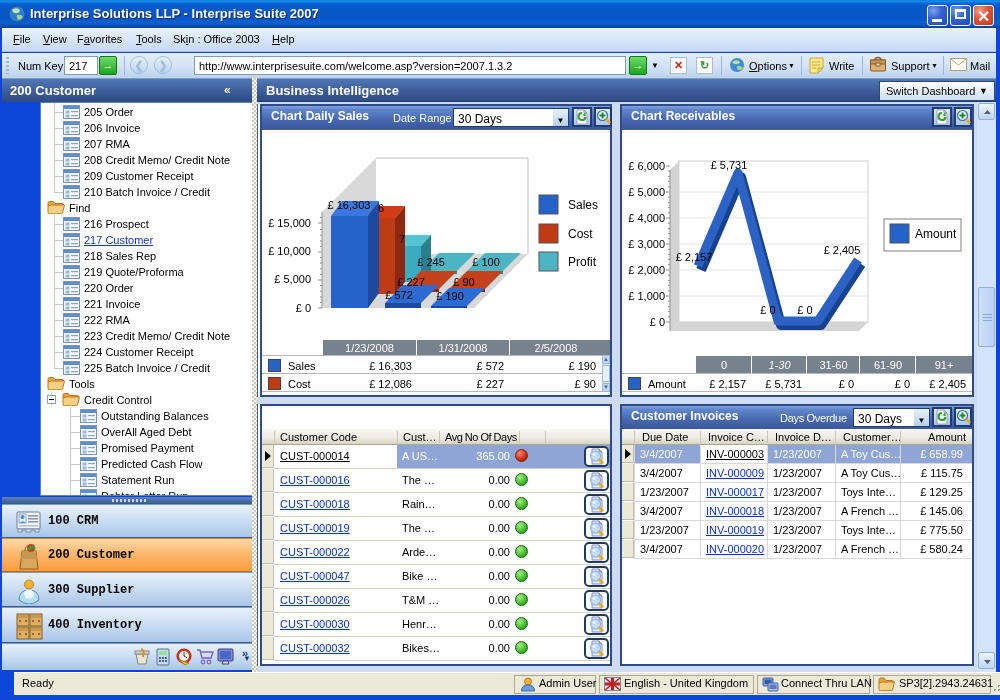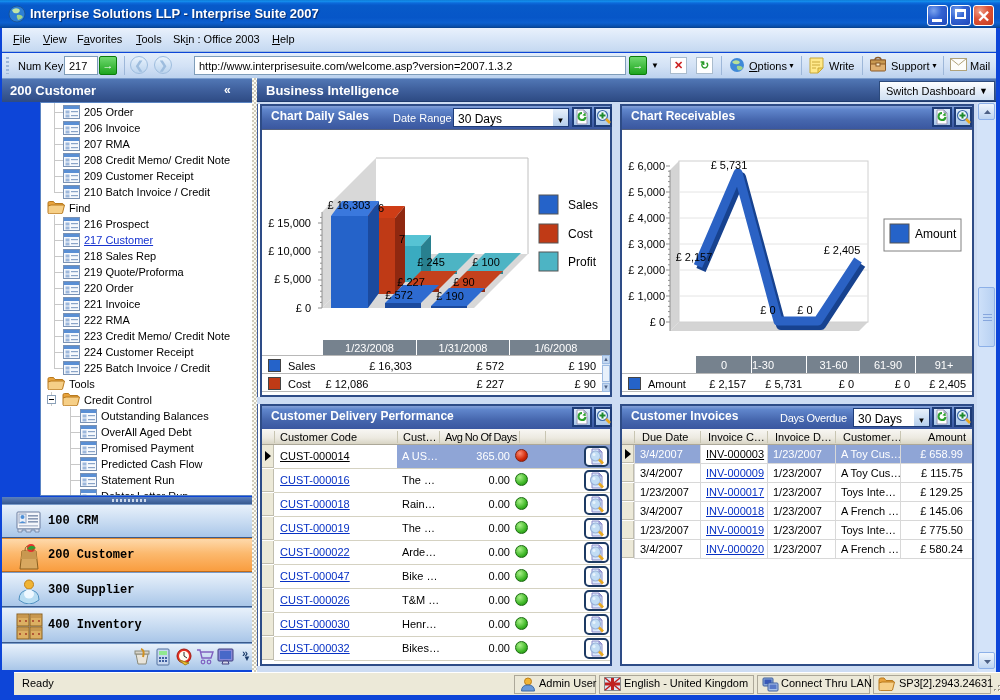--- a/index.html
+++ b/index.html
@@ -655,33 +655,33 @@
         <text x="306" y="108">Cost</text>
       <rect x="277" y="122" width="19" height="19" fill="#4db4c4" stroke="#555"></rect>
         <text x="306" y="136">Profit</text>
     </g>
   </svg>
 
   <div class="abs" style="left:0;top:234px;width:348px;height:55px;font-size:11px;">
     <div class="abs ctbl-head" style="left:61px;top:0;width:287px;height:15px;"></div>
     <div class="abs" style="left:61px;top:0;width:93px;height:15px;text-align:center;color:#fff;padding-top:2px;">1/23/2008</div>
     <div class="abs" style="left:155px;top:0;width:92px;height:15px;text-align:center;color:#fff;padding-top:2px;">1/31/2008</div>
-    <div class="abs" style="left:248px;top:0;width:92px;height:15px;text-align:center;color:#fff;padding-top:2px;">1/6/2008</div>
+    <div class="abs" style="left:248px;top:0;width:92px;height:15px;text-align:center;color:#fff;padding-top:2px;">2/5/2008</div>
     <div class="abs" style="left:154px;top:0;width:1px;height:15px;background:#fff"></div>
     <div class="abs" style="left:247px;top:0;width:1px;height:15px;background:#fff"></div>
     <div class="abs" style="left:0px;top:15px;width:340px;height:1px;background:#b8b8b8"></div>
     <div class="abs" style="left:6px;top:19px;width:13px;height:13px;background:#2563c9;border:1px solid #444"></div>
     <span class="abs" style="left:26px;top:20px;">Sales</span>
     <span class="abs" style="left:0;top:20px;width:150px;text-align:right;">£ 16,303</span>
     <span class="abs" style="left:0;top:20px;width:242px;text-align:right;">£ 572</span>
     <span class="abs" style="left:0;top:20px;width:334px;text-align:right;">£ 190</span>
     <div class="abs" style="left:0px;top:33px;width:340px;height:1px;background:#b8b8b8"></div>
     <div class="abs" style="left:6px;top:37px;width:13px;height:13px;background:#c03a16;border:1px solid #444"></div>
     <span class="abs" style="left:26px;top:38px;">Cost</span>
-    <span class="abs" style="left:10px;top:38px;width:150px;text-align:center;">£ 12,086</span>
+    <span class="abs" style="left:0;top:38px;width:150px;text-align:right;">£ 12,086</span>
     <span class="abs" style="left:0;top:38px;width:242px;text-align:right;">£ 227</span>
     <span class="abs" style="left:0;top:38px;width:334px;text-align:right;">£ 90</span>
     <div class="abs" style="left:0px;top:51px;width:340px;height:1px;background:#b8b8b8"></div>
     <div class="abs" style="left:340px;top:15px;width:8px;height:37px;background:#d8e6f5;">
       <div class="abs" style="left:0;top:0;width:8px;height:9px;background:#c2d7f0;border:1px solid #9dbbe2;font-size:6px;color:#4d6185;text-align:center;line-height:7px;">▲</div>
       <div class="abs" style="left:0;top:28px;width:8px;height:9px;background:#c2d7f0;border:1px solid #9dbbe2;font-size:6px;color:#4d6185;text-align:center;line-height:7px;">▼</div>
       <div class="abs" style="left:0;top:10px;width:8px;height:17px;background:#e8f1fb;border:1px solid #9dbbe2;"></div>
     </div>
   </div>
 </div>
@@ -768,54 +768,40 @@
     </g>
 
     <rect x="262" y="94" width="77" height="32" fill="#fff" stroke="#808080"></rect>
     <rect x="268" y="99" width="19" height="19" fill="#2563c9" stroke="#555"></rect>
     <text x="293" y="113" font-size="12">Amount</text>
   </svg>
 
   <div class="abs" style="left:0;top:250px;width:350px;height:42px;font-size:11px;">
     <div class="abs ctbl-head" style="left:74px;top:0;width:276px;height:17px;"></div>
     <div class="abs" style="left:74px;top:0;width:56px;text-align:center;color:#fff;padding-top:3px;">0</div>
-    <div class="abs" style="left:130px;top:0;width:55px;color:#fff;padding-top:3px;">1-30</div>
+    <div class="abs" style="left:130px;top:0;width:55px;text-align:center;color:#fff;padding-top:3px;font-style:italic;">1-30</div>
     <div class="abs" style="left:185px;top:0;width:53px;text-align:center;color:#fff;padding-top:3px;">31-60</div>
     <div class="abs" style="left:238px;top:0;width:56px;text-align:center;color:#fff;padding-top:3px;">61-90</div>
     <div class="abs" style="left:294px;top:0;width:56px;text-align:center;color:#fff;padding-top:3px;">91+</div>
     <div class="abs" style="left:129px;top:0;width:1px;height:17px;background:#fff"></div>
     <div class="abs" style="left:184px;top:0;width:1px;height:17px;background:#fff"></div>
     <div class="abs" style="left:237px;top:0;width:1px;height:17px;background:#fff"></div>
     <div class="abs" style="left:293px;top:0;width:1px;height:17px;background:#fff"></div>
     <div class="abs" style="left:0px;top:17px;width:350px;height:1px;background:#b8b8b8"></div>
     <div class="abs" style="left:6px;top:21px;width:13px;height:13px;background:#2563c9;border:1px solid #444"></div>
     <span class="abs" style="left:26px;top:22px;">Amount</span>
     <span class="abs" style="left:0;top:22px;width:124px;text-align:right;">£ 2,157</span>
     <span class="abs" style="left:0;top:22px;width:180px;text-align:right;">£ 5,731</span>
     <span class="abs" style="left:0;top:22px;width:232px;text-align:right;">£ 0</span>
     <span class="abs" style="left:0;top:22px;width:288px;text-align:right;">£ 0</span>
     <span class="abs" style="left:0;top:22px;width:344px;text-align:right;">£ 2,405</span>
     <div class="abs" style="left:0px;top:35px;width:350px;height:1px;background:#b8b8b8"></div>
   </div>
 </div>
 <div class="panel" style="left:260px;top:404px;width:352px;height:262px;box-shadow:-2px 0 0 #fff,-3px 0 0 #3f5d99;">
-    <div class="phead">
-      <span class="pt">Customer Delivery Performance</span>
-      <div class="hbtn" style="left:310px;"><svg width="16" height="16" viewBox="0 0 16 16">
-          <path d="M3 1 L10 1 L13 4 L13 15 L3 15 Z" fill="#fff" stroke="#9a9ab8"></path>
-          <path d="M10 1 L10 4 L13 4 Z" fill="#d0d0ee" stroke="#9a9ab8"></path>
-          <path d="M8 4 A3.5 3.5 0 1 0 11.5 8" fill="none" stroke="#2da12d" stroke-width="2"></path>
-          <path d="M11.5 3.5 L11.8 7.2 L8.4 6.2 Z" fill="#2da12d"></path>
-        </svg></div>
-      <div class="hbtn" style="left:332px;width:18px;"><svg width="16" height="16" viewBox="0 0 16 16">
-          <circle cx="6.5" cy="6.5" r="5" fill="#eef6ff" stroke="#3a6aaa" stroke-width="1.2"></circle>
-          <path d="M6.5 3.5 L6.5 9.5 M3.5 6.5 L9.5 6.5" stroke="#1e8a2e" stroke-width="2"></path>
-          <path d="M10 10 L14 14" stroke="#e8a820" stroke-width="2.5"></path>
-        </svg></div>
-    </div>
     <div class="gridhead" style="left:0;top:23px;width:348px;height:16px;">
       <div class="gh" style="left:6px;width:6px;"></div>
       <div class="gh" style="left:18px;width:117px;">Customer Code</div>
       <div class="gh" style="left:141px;width:36px;">Cust…</div>
       <div class="gh" style="left:183px;width:76px;letter-spacing:-0.5px;">Avg No Of Days</div>
       <div class="gh" style="left:263px;width:20px;"></div>
       <div class="gh" style="left:289px;width:59px;"></div>
       <div class="abs" style="left:12px;top:2px;width:1px;height:12px;background:#c8c5b2"></div>
       <div class="abs" style="left:135px;top:2px;width:1px;height:12px;background:#c8c5b2"></div>
       <div class="abs" style="left:177px;top:2px;width:1px;height:12px;background:#c8c5b2"></div>

